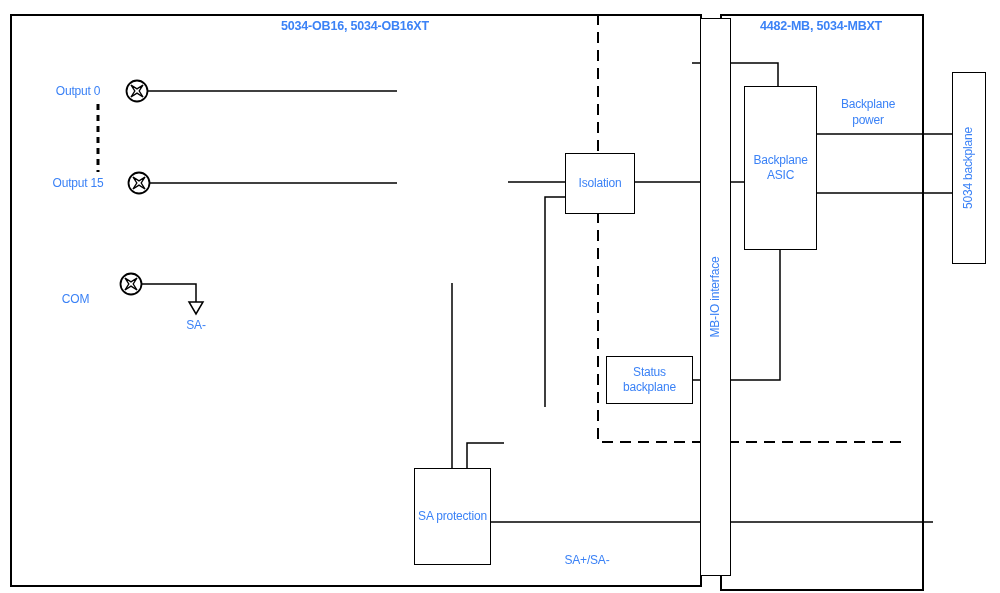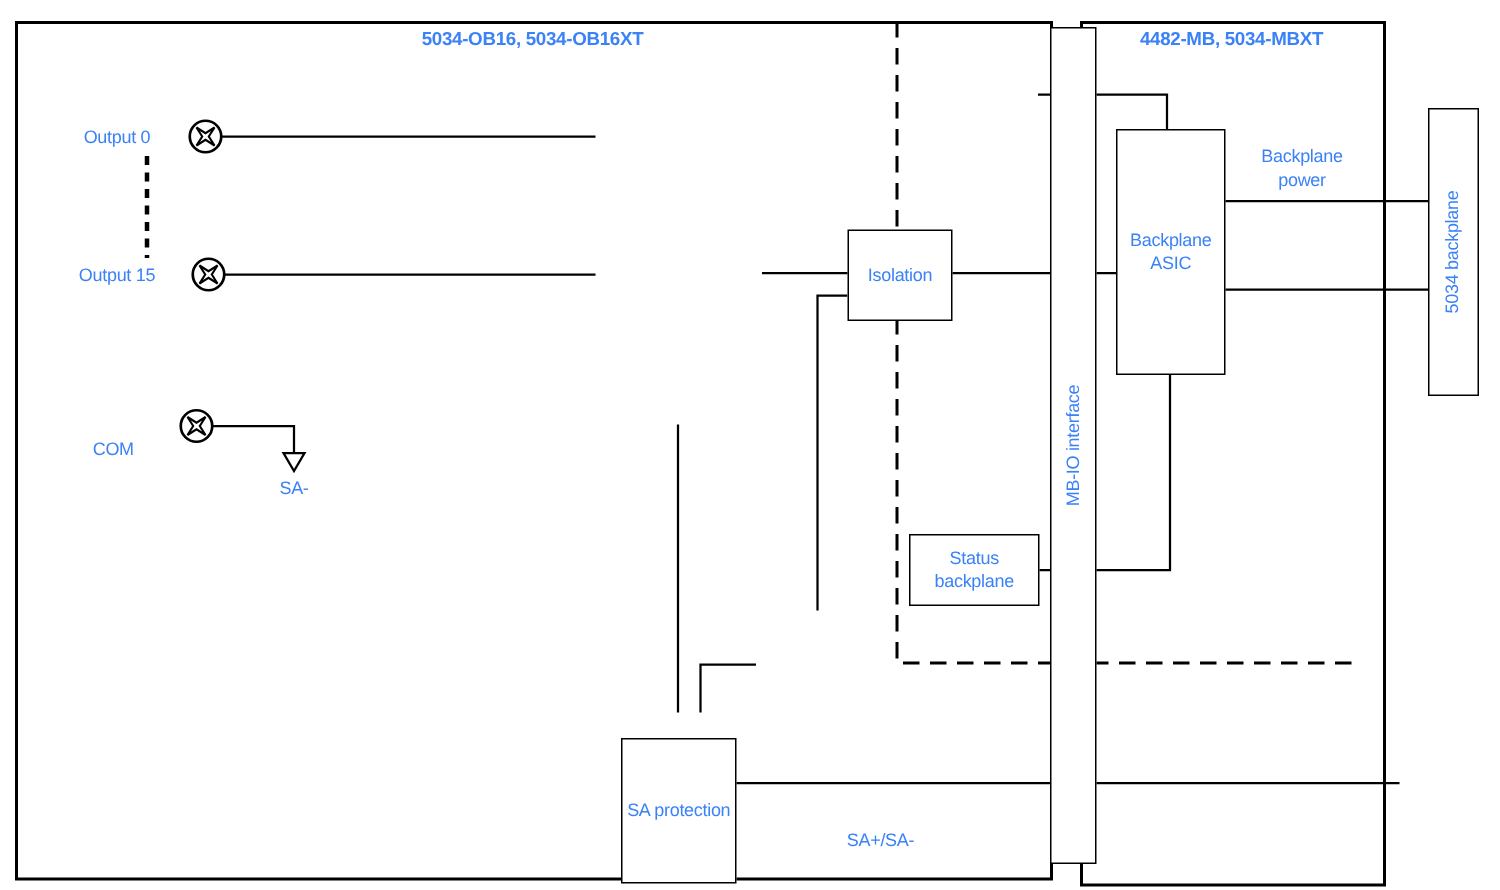--- a/index.html
+++ b/index.html
@@ -82,21 +82,21 @@
   <div class="box" style="left:565px;top:153px;width:68px;height:59px;">
     <span>Isolation</span>
   </div>
 
 
   <div class="box" style="left:606px;top:356px;width:85px;height:46px;">
     <span>Status backplane</span>
   </div>
 
 
-  <div class="box" style="left:414px;top:492px;width:75px;height:95px;">
+  <div class="box" style="left:414px;top:468px;width:75px;height:95px;">
     <span>SA protection</span>
   </div>
 
   <div class="box vert" style="left:700px;top:18px;width:29px;height:556px;">
     <span>MB-IO interface</span>
   </div>
 
   <div class="box" style="left:744px;top:86px;width:71px;height:162px;">
     <span>Backplane ASIC</span>
   </div>

